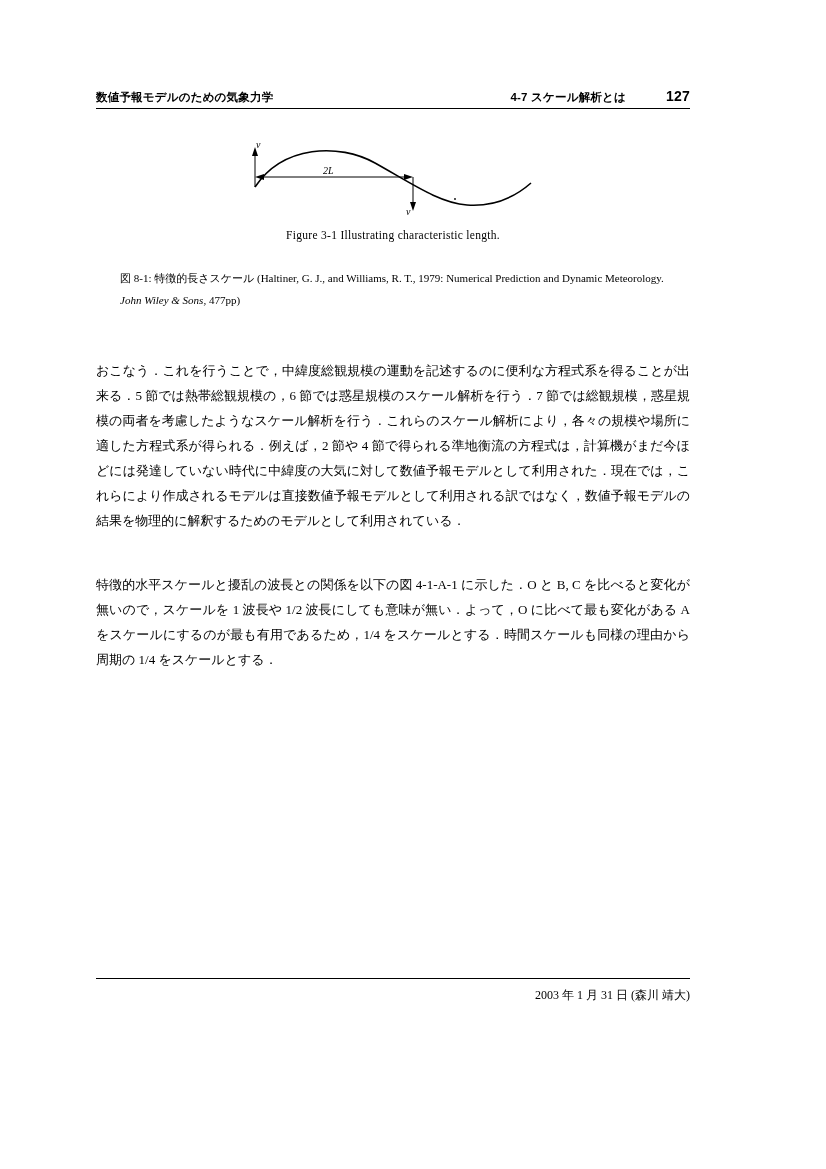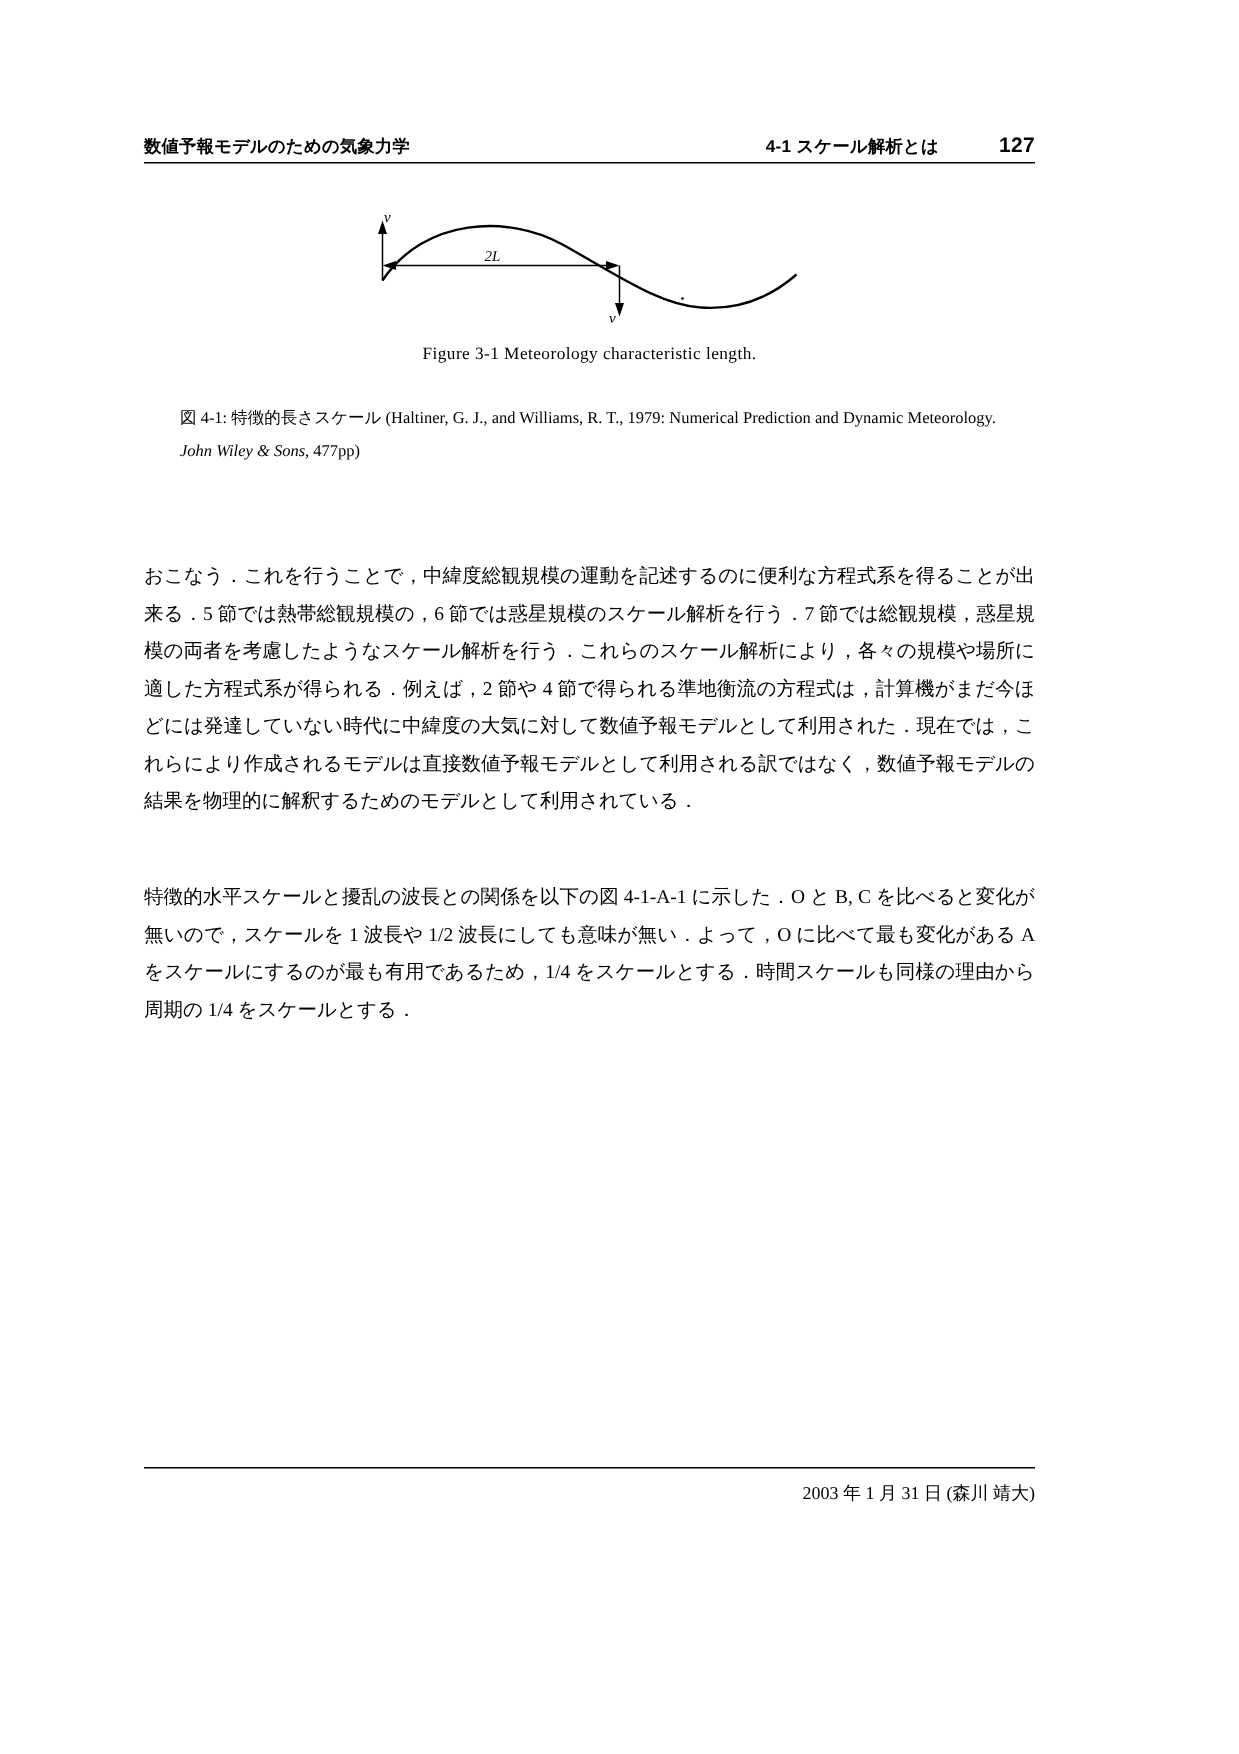--- a/index.html
+++ b/index.html
@@ -75,21 +75,21 @@
     margin-top: 26px;
     text-align: left;
     font-size: 11px;
     line-height: 2.0;
     padding-left: 24px;
     padding-right: 14px;
   }
   .fig-jpcap .it { font-style: italic; }
   
   .body-para {
-    margin-top: 60px;
+    margin-top: 48px;
     font-size: 13px;
     line-height: 1.92;
     text-align: justify;
     text-justify: inter-character;
   }
   h2.section {
     margin: 36px 0 0 0;
     font-family: "Liberation Sans", sans-serif;
     font-size: 14.5px;
     font-weight: bold;
@@ -124,21 +124,21 @@
 </head>
 <body>
 
 <div class="page">
 
   <div class="content">
 
     <div class="runhead">
       <span class="rh-left">数値予報モデルのための気象力学</span>
       <span class="rh-spacer"></span>
-      <span class="rh-mid">4-1 スケール解析とは</span>
+      <span class="rh-mid">4-7 スケール解析とは</span>
       <span class="rh-page">127</span>
     </div>
     <div class="rule-top"></div>
 
     <div class="figure-block">
 
       <div class="figure-art">
         <svg width="300" height="76" viewBox="0 0 300 76" xmlns="http://www.w3.org/2000/svg">
 
           <path d="M 12 48 C 40 6 96 4 132 24 C 168 44 196 64 224 66 C 252 68 272 58 288 44" fill="none" stroke="#000" stroke-width="1.6"></path>
@@ -156,25 +156,25 @@
           <circle cx="212" cy="60" r="0.9" fill="#000"></circle>
 
           <text x="13" y="9" font-family="Liberation Serif, serif" font-size="10" font-style="italic">v</text>
           <text x="163" y="76" font-family="Liberation Serif, serif" font-size="10" font-style="italic">v</text>
           <text x="80" y="35" font-family="Liberation Serif, serif" font-size="10" font-style="italic">2L</text>
         </svg>
       </div>
 
       <div class="fig-origcap">
         <span class="b">Figure 3-1</span>
-        <span>Meteorology characteristic length.</span>
+        <span>Illustrating characteristic length.</span>
       </div>
 
       <div class="fig-jpcap">
-        <span>図 4-1:</span>
+        <span>図 8-1:</span>
         <span>特徴的長さスケール (Haltiner, G. J., and Williams, R. T., 1979: Numerical Prediction and Dynamic Meteorology.</span>
         <span class="it">John Wiley &amp; Sons,</span>
         <span>477pp)</span>
       </div>
 
     </div>
 
     <p class="body-para">おこなう．これを行うことで，中緯度総観規模の運動を記述するのに便利な方程式系を得ることが出来る．5 節では熱帯総観規模の，6 節では惑星規模のスケール解析を行う．7 節では総観規模，惑星規模の両者を考慮したようなスケール解析を行う．これらのスケール解析により，各々の規模や場所に適した方程式系が得られる．例えば，2 節や 4 節で得られる準地衡流の方程式は，計算機がまだ今ほどには発達していない時代に中緯度の大気に対して数値予報モデルとして利用された．現在では，これらにより作成されるモデルは直接数値予報モデルとして利用される訳ではなく，数値予報モデルの結果を物理的に解釈するためのモデルとして利用されている．</p>
 
 

